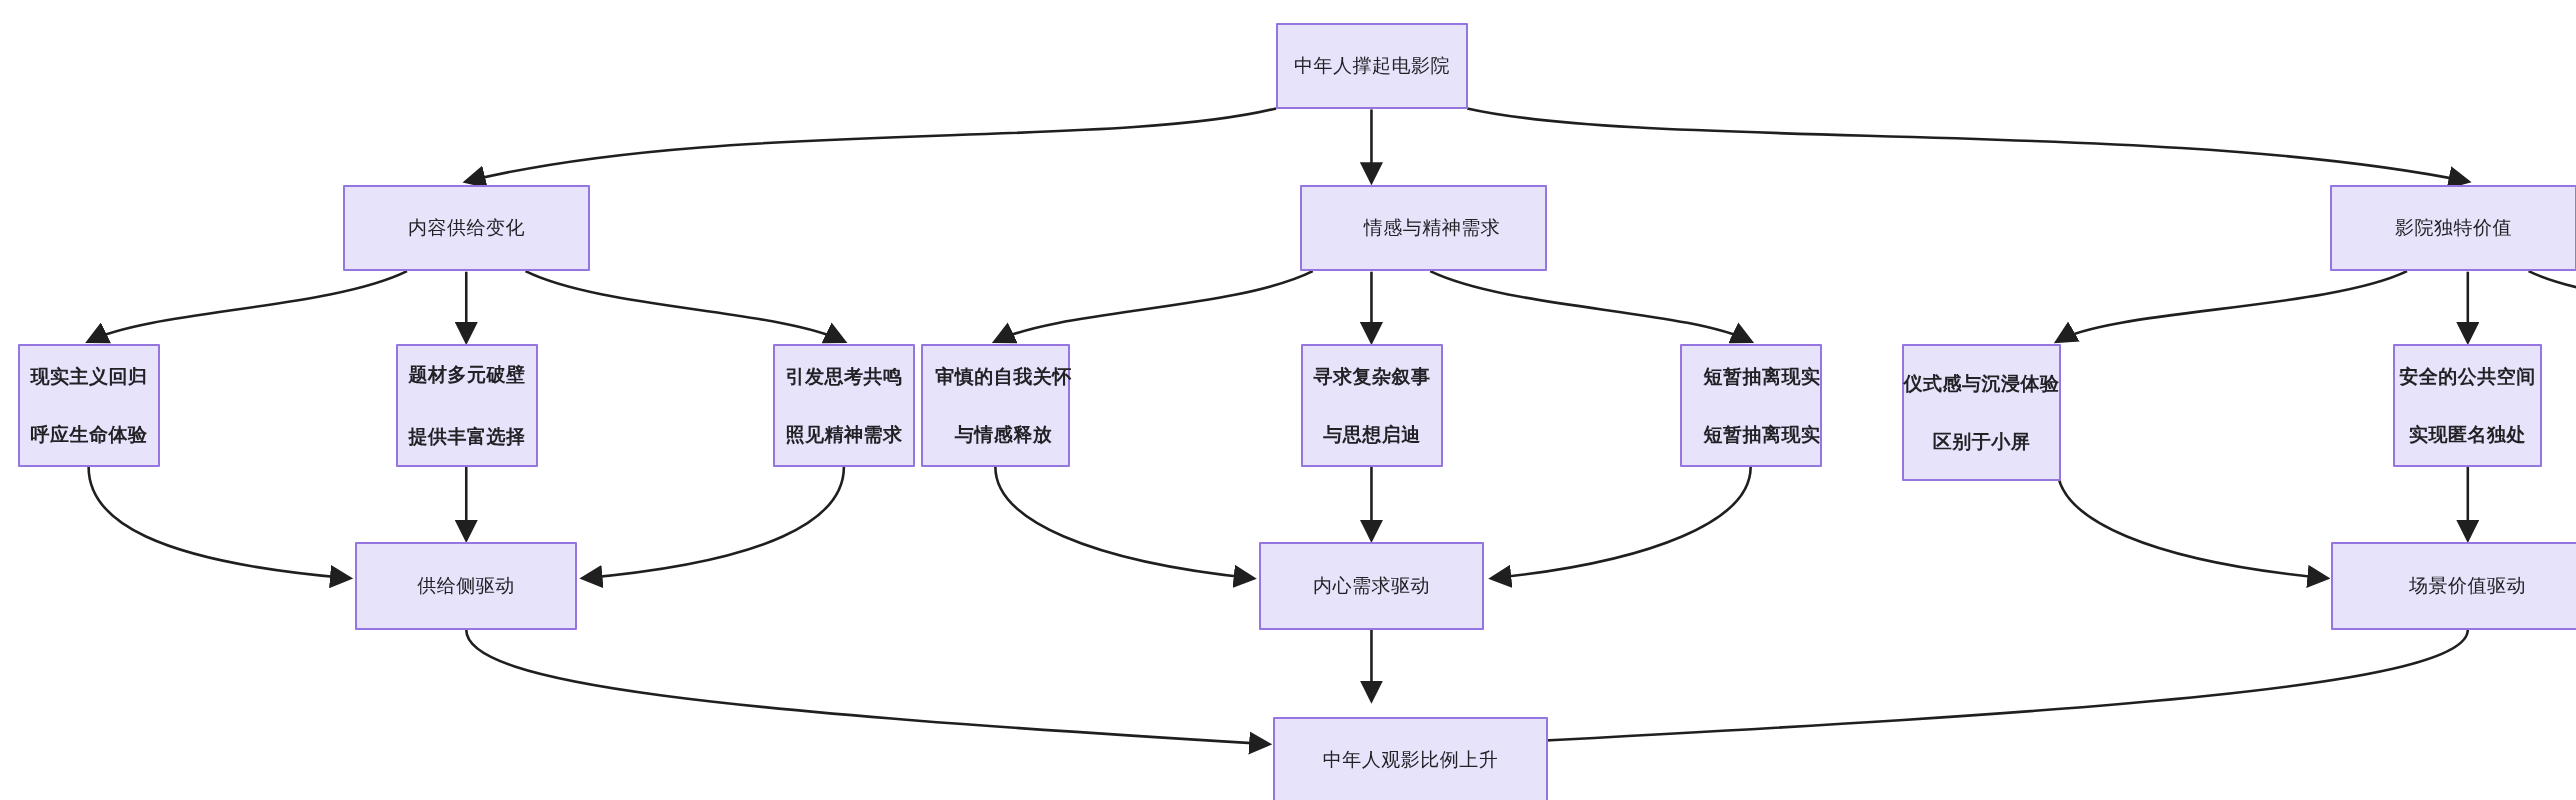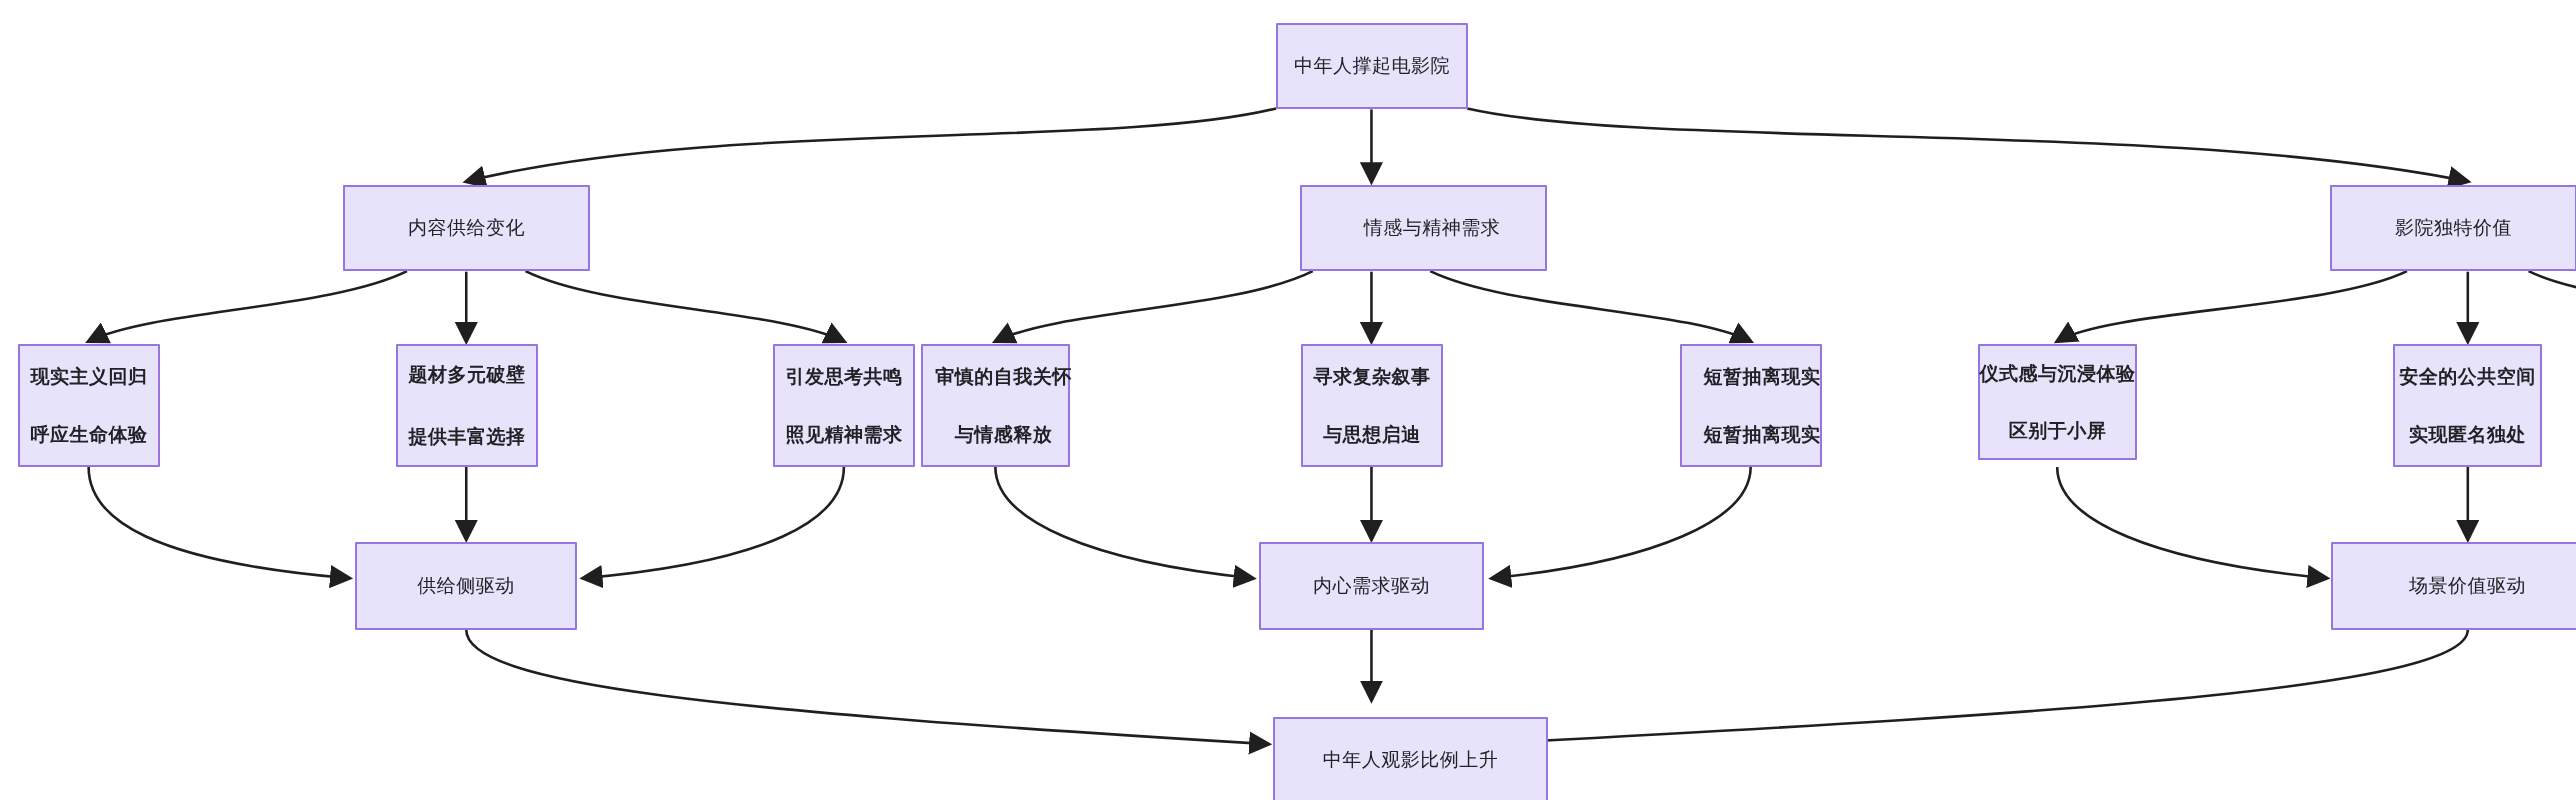--- a/index.html
+++ b/index.html
@@ -112,21 +112,21 @@
   <div class="node two" style="left:1301px;top:344px;width:142px;height:123px;text-align:center;">
     <span class="ln">寻求复杂叙事</span>
     <span class="ln">与思想启迪</span>
   </div>
 
   <div class="node two" style="left:1680px;top:344px;width:142px;height:123px;padding-left:22px;">
     <span class="ln">短暂抽离现实</span>
     <span class="ln">短暂抽离现实</span>
   </div>
 
-  <div class="node two" style="left:1978px;top:344px;width:159px;height:116px;">
+  <div class="node two" style="left:1902px;top:344px;width:159px;height:137px;">
     <span class="ln">仪式感与沉浸体验</span>
     <span class="ln">区别于小屏</span>
   </div>
 
   <div class="node two" style="left:2393px;top:344px;width:149px;height:123px;">
     <span class="ln">安全的公共空间</span>
     <span class="ln">实现匿名独处</span>
   </div>
 
   <div class="node" style="left:355px;top:542px;width:222px;height:88px;">

